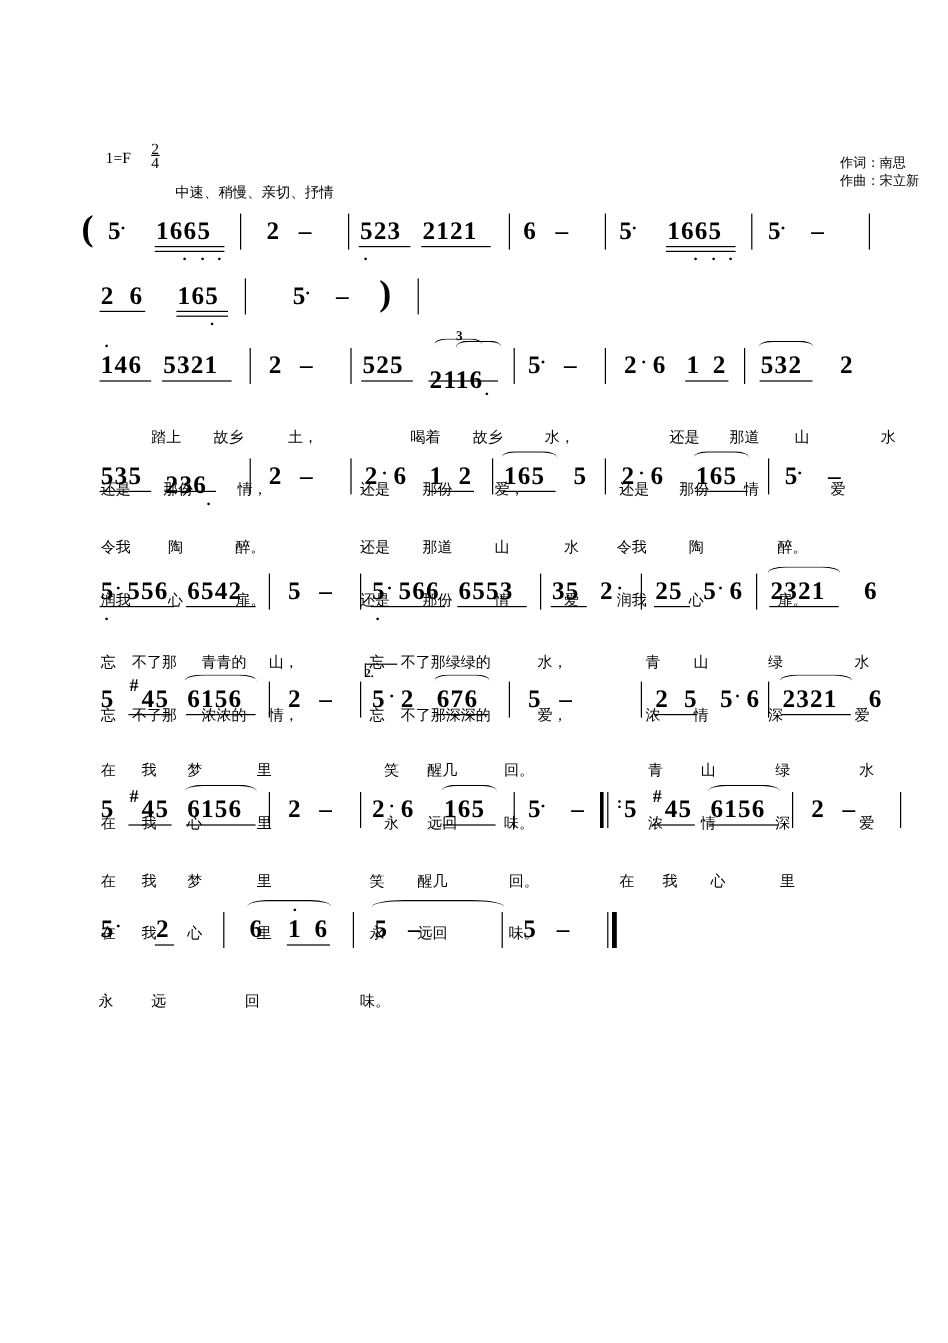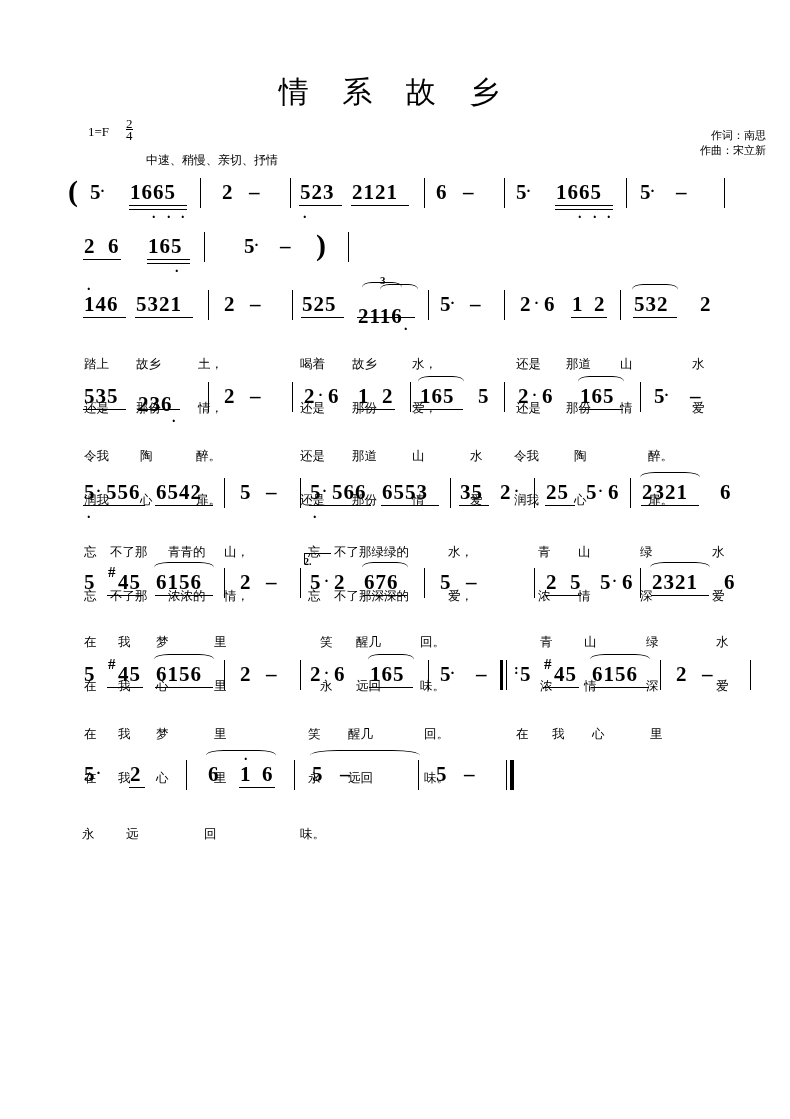--- a/index.html
+++ b/index.html
@@ -31,21 +31,21 @@
   }
   .meter .num{display:block;}
   .meter .den{display:block;border-top:1px solid #000;}
   .tempo{
     position:absolute;left:146px;top:152px;
     font-size:12px;font-family:"DejaVu Sans",sans-serif;
     letter-spacing:0px;
   }
   .credits{
     position:absolute;right:24px;top:128px;
-    font-size:11px;line-height:15px;text-align:right;
+    font-size:11px;line-height:15px;text-align:left;
     font-family:"DejaVu Sans",sans-serif;
   }
 
   
   .row{position:absolute;left:0;width:790px;}
   .notes{
     position:relative;height:36px;
     font-family:"Liberation Serif","DejaVu Serif",serif;
     font-size:21px;
     font-weight:600;
@@ -80,21 +80,20 @@
 
   .paren{
     position:absolute;font-size:30px;font-family:"Liberation Serif",serif;
   }
 </style>
 </head>
 <body>
 
 <div class="sheet">
 
-  <div class="title">情 系 故 乡</div>
 
   <div class="key">1=F</div>
 
   <div class="meter">
     <span class="num">2</span>
     <span class="den">4</span>
   </div>
 
   <div class="tempo">中速、稍慢、亲切、抒情</div>
 
@@ -202,21 +201,21 @@
       <span class="n" style="left:572px;top:2px;">1</span>
       <span class="n" style="left:594px;top:2px;">2</span>
       <div class="u1" style="left:571px;top:27px;width:36px;"></div>
 
       <div class="bar" style="left:620px;"></div>
       <span class="n" style="left:634px;top:2px;letter-spacing:1px;">532</span>
       <div class="u1" style="left:633px;top:27px;width:44px;"></div>
       <div class="slur" style="left:632px;top:-6px;width:46px;"></div>
       <span class="n" style="left:700px;top:2px;">2</span>
     </div>
-    <div class="lyr" style="top:30px;">
+    <div class="lyr" style="top:30px;margin-left:42px;">
       <span style="left:84px;">踏上</span>
         <span style="left:136px;">故乡</span>
         <span style="left:198px;">土，</span>
       <span style="left:300px;">喝着</span>
         <span style="left:352px;">故乡</span>
         <span style="left:412px;">水，</span>
       <span style="left:516px;">还是</span>
         <span style="left:566px;">那道</span>
         <span style="left:620px;">山</span>
         <span style="left:692px;">水</span>

